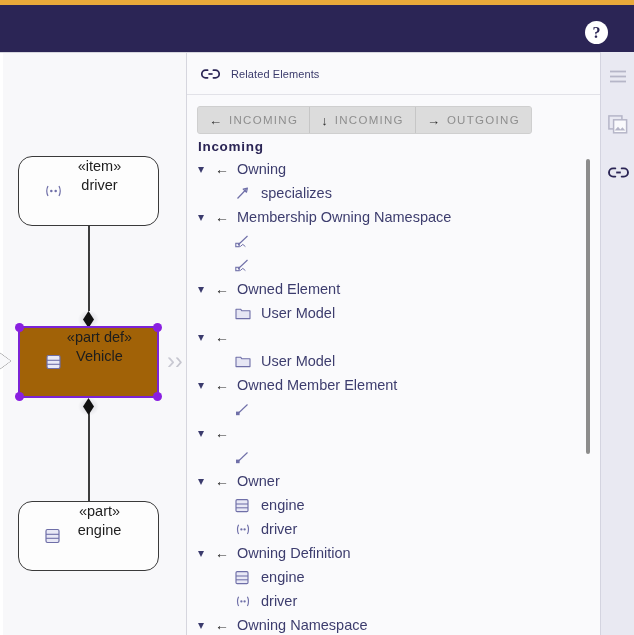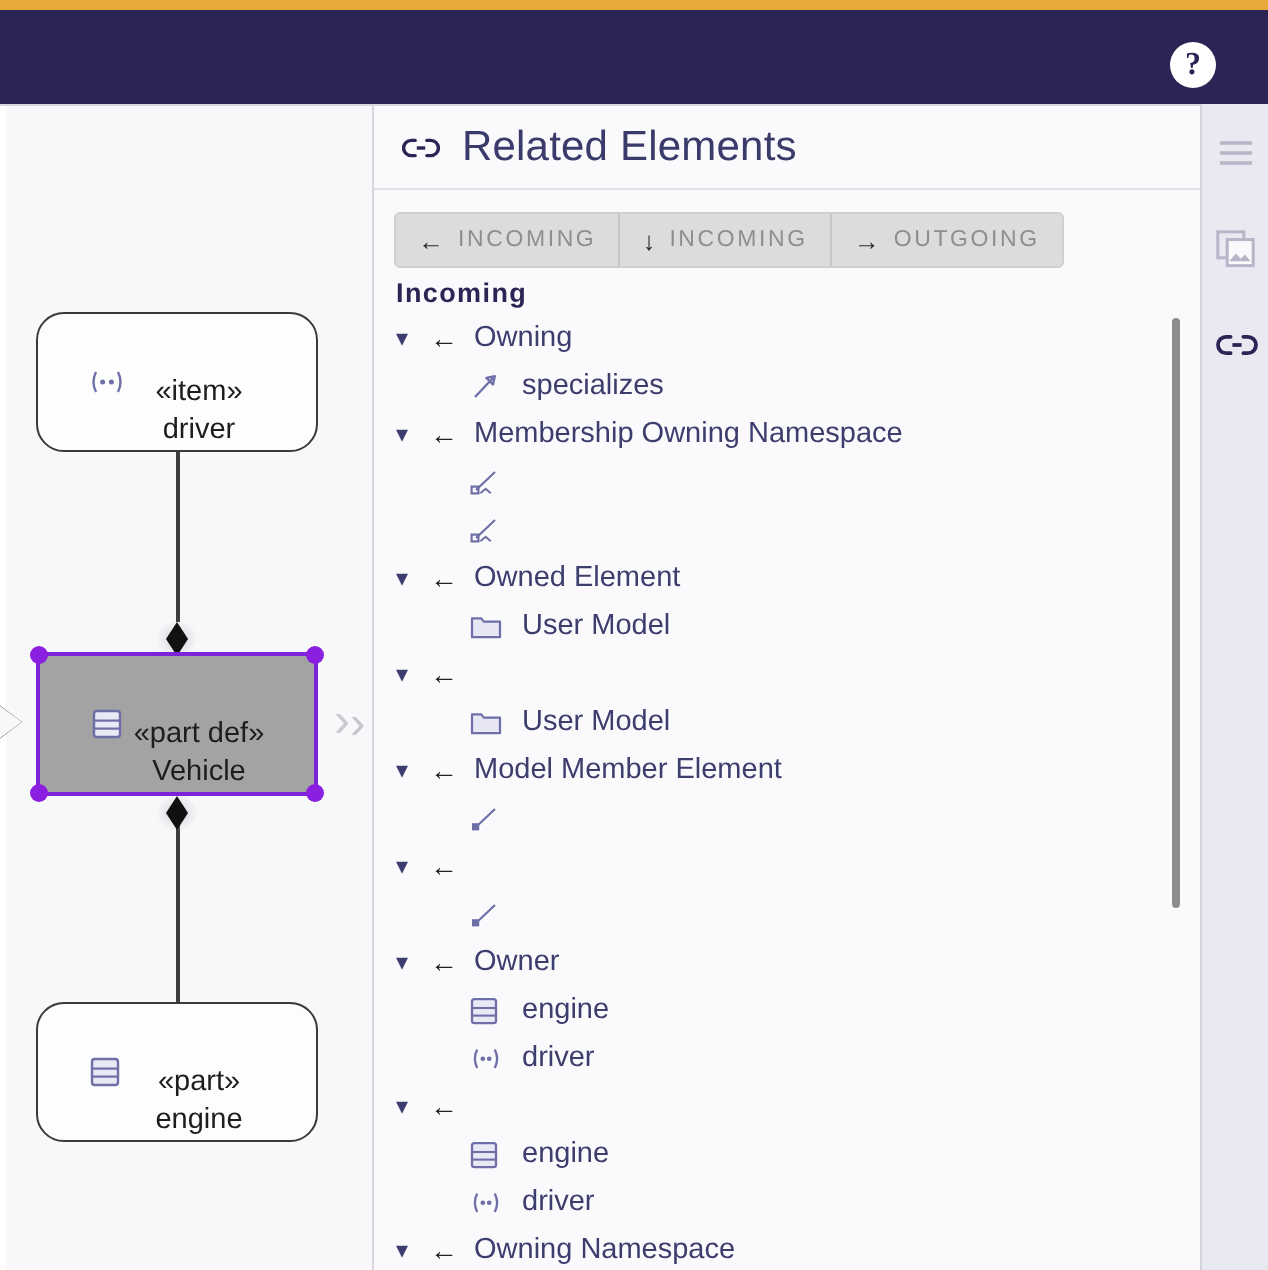--- a/index.html
+++ b/index.html
@@ -25,34 +25,34 @@
 
   
   .canvas-pane{
     position:absolute;left:0;top:0;width:186px;height:583px;
     background:#f8f8fa;border-top:1px solid #d6d6de;overflow:hidden;
   }
   .canvas-edge-left{position:absolute;left:0;top:0;width:3px;height:583px;background:#ffffff;}
 
   .node{
     position:absolute;background:#fdfdfd;border:1.6px solid #3a3a3a;
-    box-sizing:border-box;display:flex;align-items:flex-end;
+    box-sizing:border-box;display:flex;align-items:flex-start;
   }
   .node.rounded{border-radius:14px;}
   .node-icon{position:absolute;left:26px;top:50%;transform:translateY(-50%);}
   .node-label{width:100%;text-align:center;padding-left:22px;box-sizing:border-box;
     font-size:14.5px;line-height:19px;color:#1d1d1d;}
   .node-label .kw{display:block;}
   .node-label .nm{display:block;}
 
   #node-driver{left:18px;top:103px;width:141px;height:70px;}
   #node-engine{left:18px;top:448px;width:141px;height:70px;}
   #node-vehicle{
     left:18px;top:273px;width:141px;height:72px;
-    border:2.2px solid #7b23d6;background:#a3a3a3;
+    border:2.2px solid #7b23d6;background:#a16207;
   }
   
   .handle{position:absolute;width:9px;height:9px;border-radius:50%;background:#8a1fe0;}
   .vh-tl{left:-5px;top:-5px;} .vh-tr{right:-5px;top:-5px;}
   .vh-bl{left:-5px;bottom:-5px;} .vh-br{right:-5px;bottom:-5px;}
 
   
   .conn{position:absolute;background:#3d3d3d;width:1.7px;}
   #conn-top{left:88px;top:173px;height:85px;}
   #conn-bot{left:88px;top:360px;height:88px;}
@@ -80,21 +80,21 @@
   .right-pane{
     position:absolute;left:186px;top:0;width:414px;height:583px;
     background:#fafafc;border-left:1px solid #d6d6de;border-top:1px solid #d6d6de;
     box-sizing:border-box;
   }
   .panel-title-bar{
     position:absolute;left:0;top:0;width:413px;height:42px;
     background:#fafafc;border-bottom:1px solid #e2e2e8;
     display:flex;align-items:center;padding-left:14px;box-sizing:border-box;
   }
-  .panel-title{font-size:21px;color:#3a3a6b;margin-left:11px;letter-spacing:.1px;}
+  .panel-title{font-size:11px;color:#3a3a6b;margin-left:11px;letter-spacing:.1px;}
 
   .seg-group{
     position:absolute;left:10px;top:53px;height:26px;
     display:flex;border-radius:3px;overflow:hidden;
     background:#dcdcdc;border:1px solid #cfcfcf;
   }
   .seg-btn{
     display:flex;align-items:center;gap:7px;
     padding:0 11px;font-size:11.5px;letter-spacing:1.3px;
     color:#8e8e8e;background:#dcdcdc;cursor:pointer;
@@ -296,21 +296,21 @@
             <span class="row-icon">
               <svg width="16" height="13" viewBox="0 0 16 13">
                 <path d="M1 11.6V2.2h4.6l1.3 1.6H15v7.8z" fill="#e6e6f4" stroke="#6f6fa8" stroke-width="1.1" stroke-linejoin="round"></path>
               </svg>
             </span>
             <span class="row-label">User Model</span>
           </div>
           <div class="tree-row group">
             <span class="chev">▾</span>
             <span class="dir-arrow">←</span>
-            <span class="row-label">Model Member Element</span>
+            <span class="row-label">Owned Member Element</span>
           </div>
           <div class="tree-row child">
             <span class="row-icon">
               <svg width="16" height="15" viewBox="0 0 16 15">
                 <line x1="3" y1="11.5" x2="12.5" y2="2.5" stroke="#6f6fa8" stroke-width="1.1"></line>
                 <rect x="1" y="9.6" width="3.6" height="3.6" fill="#6f6fa8"></rect>
               </svg>
             </span>
             <span class="row-label"></span>
           </div>
@@ -349,20 +349,21 @@
                 <path d="M12.4 1.8 Q14.7 6.4 12.4 11" stroke="#6f6fa8" stroke-width="1.15" fill="none"></path>
                 <circle cx="6.4" cy="6.4" r="1.15" fill="#6f6fa8"></circle>
                 <circle cx="9.6" cy="6.4" r="1.15" fill="#6f6fa8"></circle>
               </svg>
             </span>
             <span class="row-label">driver</span>
           </div>
           <div class="tree-row group">
             <span class="chev">▾</span>
             <span class="dir-arrow">←</span>
+            <span class="row-label">Owning Definition</span>
           </div>
           <div class="tree-row child">
             <span class="row-icon">
               <svg width="14" height="15" viewBox="0 0 14 15">
                 <rect x="1" y="1.6" width="12" height="12" rx="1.2" fill="#e9e9f6" stroke="#6f6fa8" stroke-width="1.15"></rect>
                 <line x1="1" y1="6" x2="13" y2="6" stroke="#6f6fa8" stroke-width="1.05"></line>
                 <line x1="1" y1="9.8" x2="13" y2="9.8" stroke="#6f6fa8" stroke-width="1.05"></line>
               </svg>
             </span>
             <span class="row-label">engine</span>

